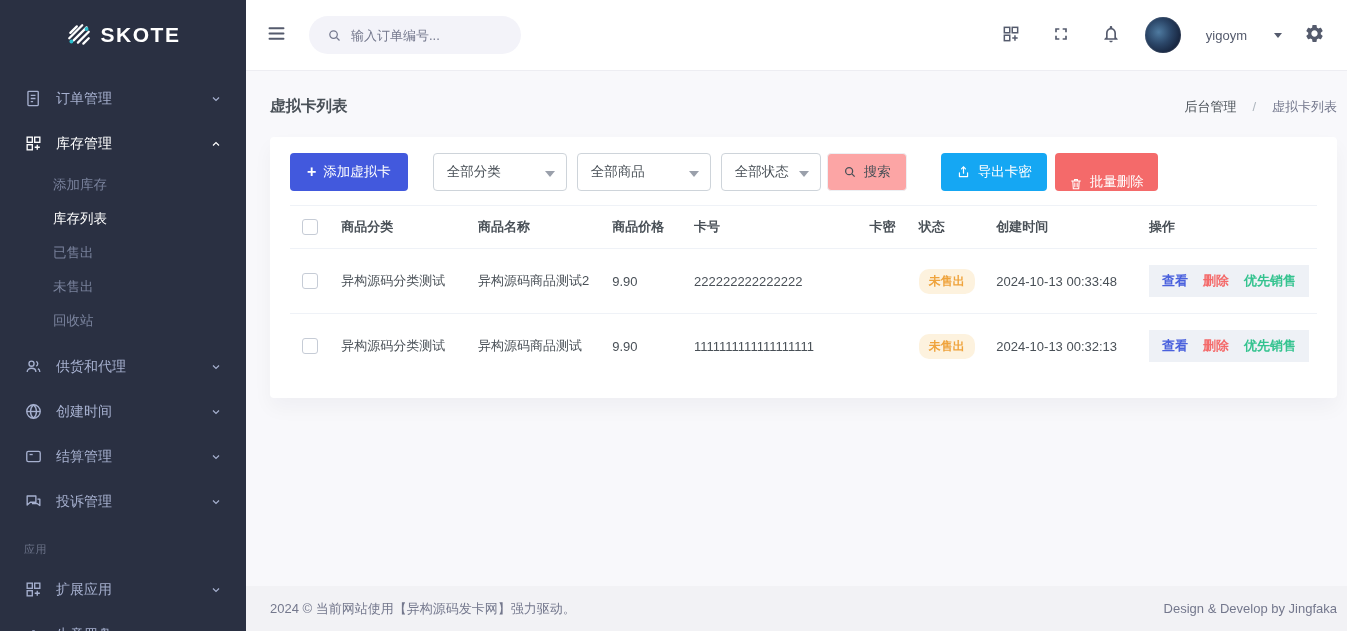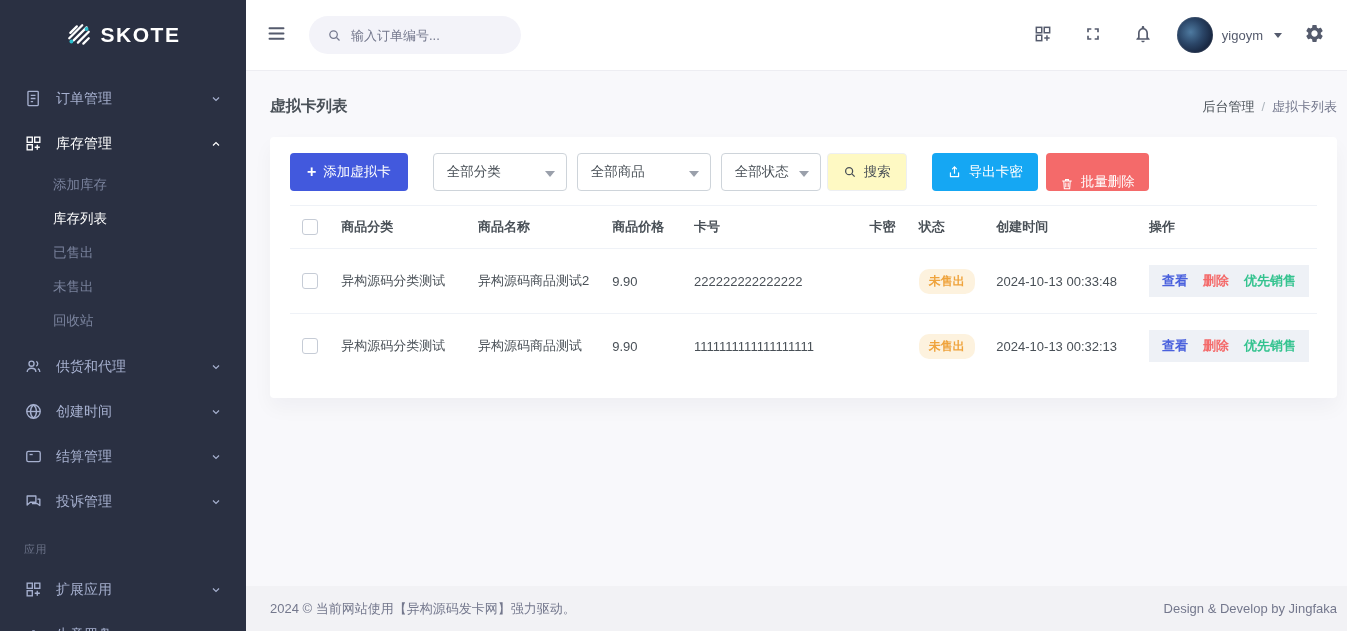--- a/index.html
+++ b/index.html
@@ -24,46 +24,46 @@
 
   
   .topbar { position:absolute; left:246px; top:0; right:0; height:70px; background:#fff; display:flex; align-items:center; justify-content:space-between; padding:0 14px 0 12px; box-shadow:0 1px 0 #ededf2; z-index:4; }
   .topbar-left { display:flex; align-items:center; }
   .icon-btn { background:none; border:none; display:flex; align-items:center; justify-content:center; color:#555b6d; cursor:pointer; padding:8px; }
   .search-pill { display:flex; align-items:center; gap:9px; background:#f3f3f9; border-radius:30px; height:38px; width:212px; padding:0 18px; margin-left:14px; color:#74788d; }
   .search-pill input { border:none; outline:none; background:transparent; font-size:13px; color:#495057; width:100%; font-family:inherit; }
   .search-pill input::placeholder { color:#74788d; }
   .topbar-right { display:flex; align-items:center; }
   .topbar-right .icon-btn { margin-left:14px; }
-  .user-block { display:flex; align-items:center; gap:9px; margin-left:16px; cursor:pointer; }
+  .user-block { display:flex; align-items:center; gap:25px; margin-left:16px; cursor:pointer; }
   .avatar { width:36px; height:36px; border-radius:50%; background:radial-gradient(circle at 38% 42%, #4e7aa0 0%, #2b4668 40%, #16233c 75%, #0e1628 100%); box-shadow:inset 0 0 0 1px rgba(255,255,255,.08); }
   .user-name { font-size:13px; color:#555b6d; }
   .caret-down { width:0; height:0; border-left:4px solid transparent; border-right:4px solid transparent; border-top:5px solid #555b6d; margin-left:2px; }
   .gear-btn { margin-left:18px; }
 
   
   .main { position:absolute; left:246px; top:70px; right:0; bottom:45px; background:#f8f8fb; padding:0 10px 0 24px; overflow:hidden; }
   .page-head { display:flex; align-items:center; justify-content:space-between; padding:26px 0 20px; }
   .page-title { font-size:15.5px; font-weight:bold; color:#495057; }
-  .breadcrumb { font-size:13px; color:#495057; display:flex; gap:7px; align-items:center; }
+  .breadcrumb { font-size:13px; color:#495057; display:flex; gap:16px; align-items:center; }
   .breadcrumb .sep { color:#adb5bd; }
   .breadcrumb .current { color:#74788d; }
 
   .card { background:#fff; border-radius:4px; box-shadow:0 10px 20px rgba(18,38,63,.04); padding:16px 20px 20px; }
 
   
   .toolbar { display:flex; align-items:center; margin-bottom:14px; }
   .btn { height:38px; border:none; border-radius:4px; font-size:13.5px; display:inline-flex; align-items:center; gap:7px; cursor:pointer; font-family:inherit; }
   .btn-add { background:#4259dd; color:#fff; padding:0 17px; margin-right:25px; }
   .btn-add .plus { font-size:16px; font-weight:bold; line-height:1; }
   .select { position:relative; height:38px; background:#fff; border:1px solid #ced4da; border-radius:4px; display:flex; align-items:center; padding:0 26px 0 13px; font-size:13.5px; color:#495057; margin-right:10px; cursor:pointer; }
   .select.w150 { width:134px; }
   .select.w100 { width:100px; padding-right:31px; }
   .select .tri { position:absolute; right:11px; top:17px; width:0; height:0; border-left:5px solid transparent; border-right:5px solid transparent; border-top:6px solid #9aa0ab; }
-  .btn-search { background:#fef9c3; border:1px solid #edeff3; color:#495057; padding:0 15px; margin-left:-4px; margin-right:25px; }
+  .btn-search { background:#fca5a5; border:1px solid #edeff3; color:#495057; padding:0 15px; margin-left:-4px; margin-right:34px; }
   .btn-export { background:#15a7f3; color:#fff; padding:0 15px; margin-right:8px; }
   .btn-delete { background:#f46a6a; color:#fff; padding:0 14px;align-items:flex-end; }
 
   
   table { width:100%; border-collapse:collapse; border-top:1px solid #eff2f7; }
   th { text-align:left; font-size:13px; font-weight:bold; color:#495057; padding:12px 8px; border-bottom:1px solid #eff2f7; white-space:nowrap; }
   td { font-size:13px; color:#495057; padding:16px 8px; border-bottom:1px solid #eff2f7; white-space:nowrap; }
   tr:last-child td { border-bottom:none; }
   th.cb-cell, td.cb-cell { padding-left:12px; width:44px; }
   .checkbox { display:inline-block; width:16px; height:16px; border:1px solid #c6ccd6; border-radius:3px; background:#fff; cursor:pointer; vertical-align:middle; }

